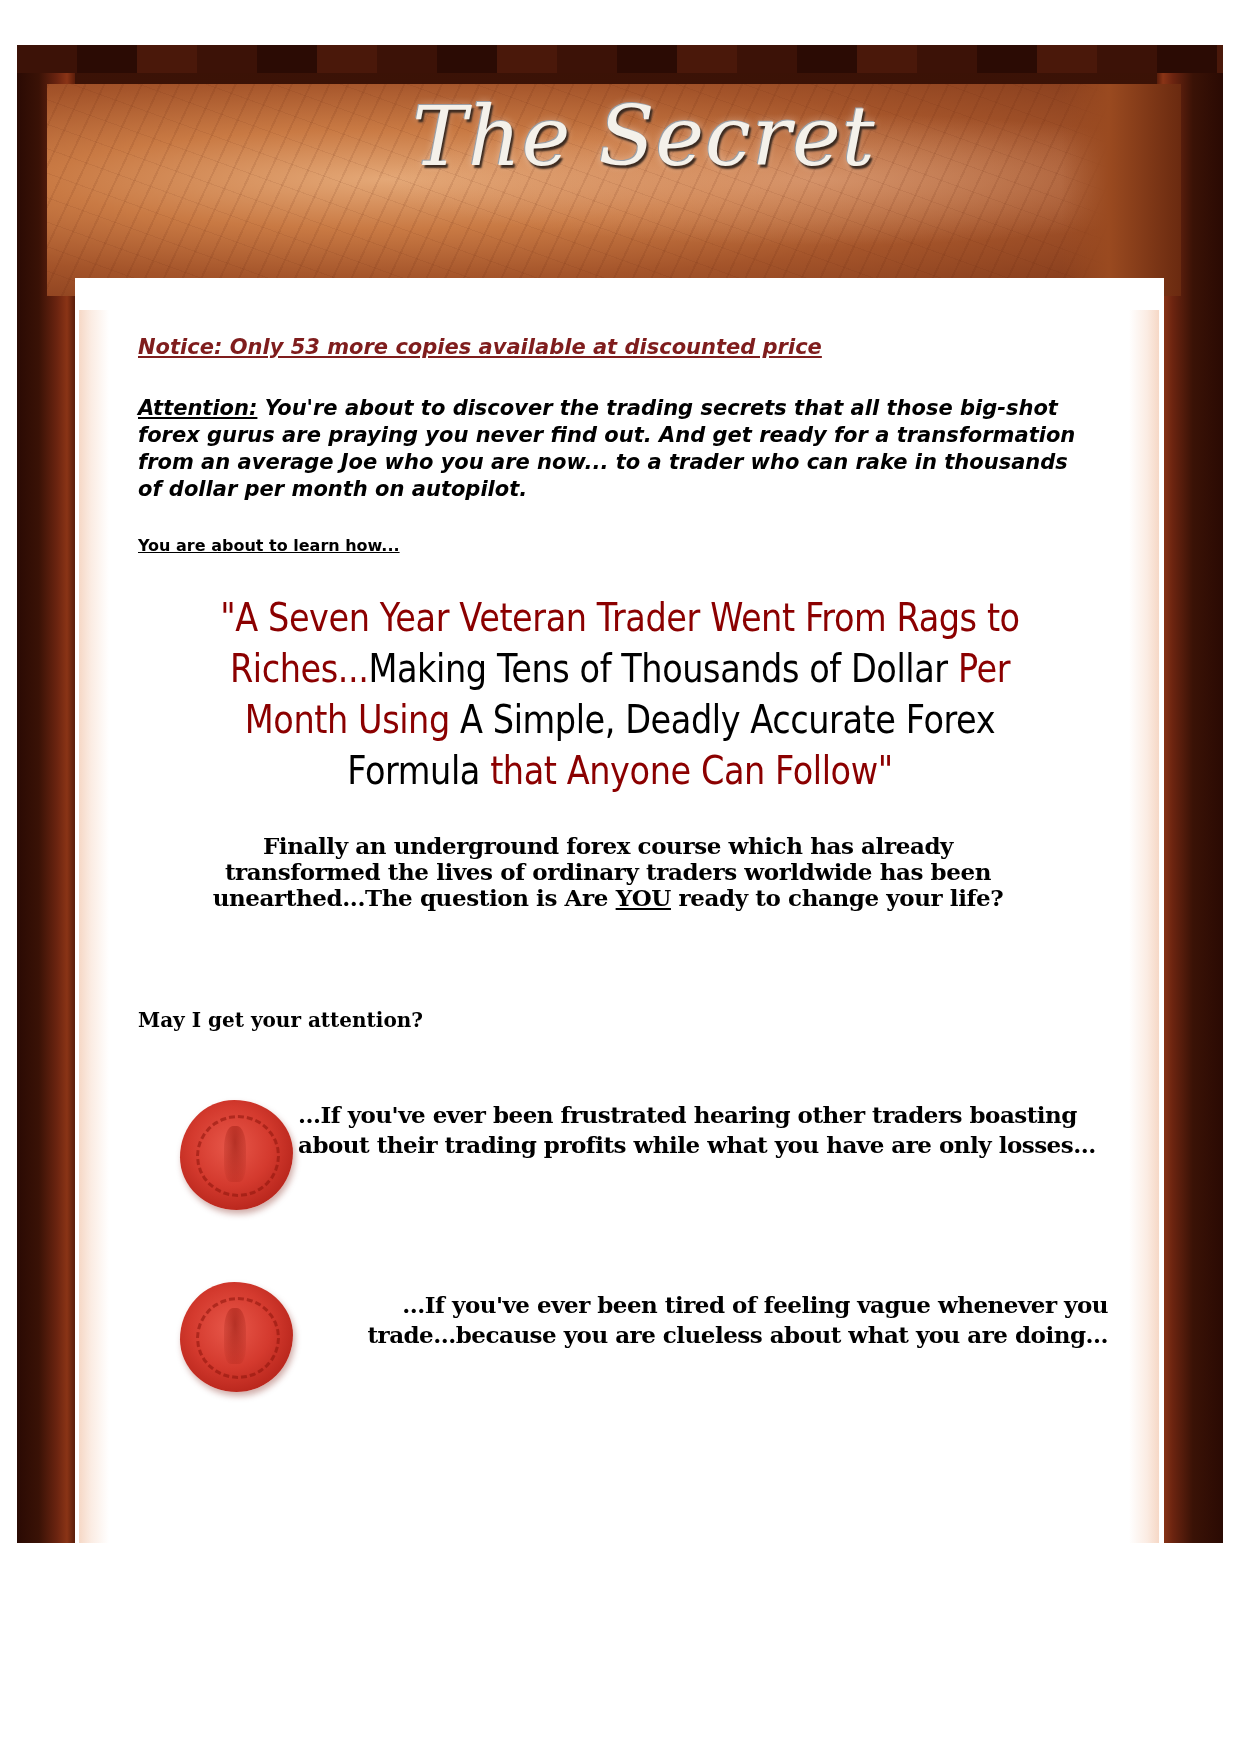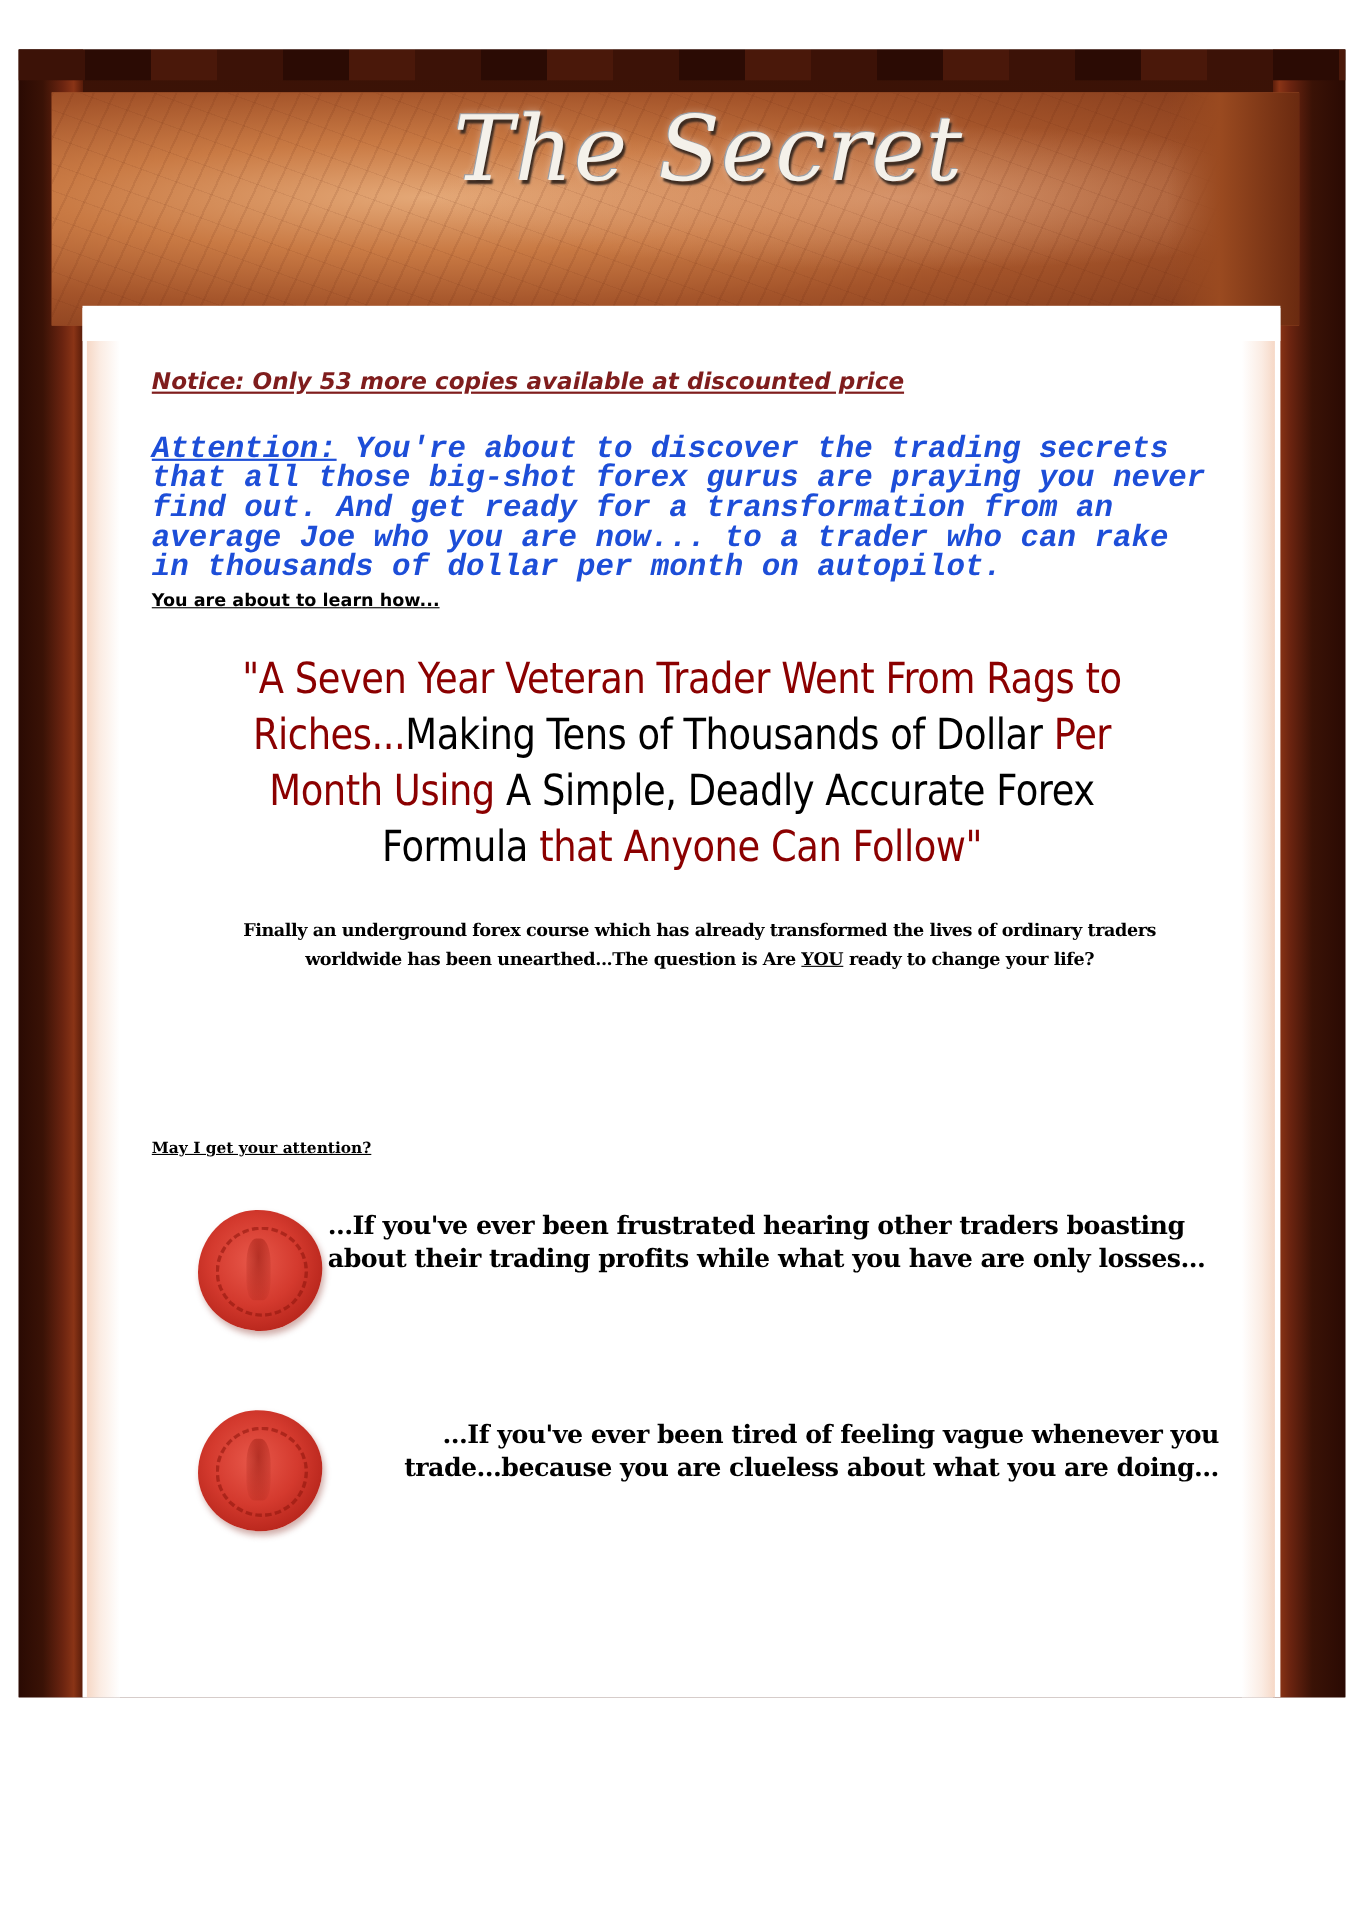--- a/index.html
+++ b/index.html
@@ -64,47 +64,47 @@
   .sans { font-family: "DejaVu Sans", sans-serif; }
   .serif { font-family: "DejaVu Serif", serif; }
 
   .notice {
     position: absolute; left: 138px; top: 335px;
     font-size: 21px; font-weight: bold; font-style: italic;
     text-decoration: underline; color: #7f1d1d;
   }
   .attention {
     position: absolute; left: 138px; top: 395px; width: 960px;
-    font-size: 28px; font-weight: bold; font-style: italic; line-height: 27px; color: #1d4ed8; font-family: Liberation Mono, monospace;
+    font-size: 21px; font-weight: bold; font-style: italic; line-height: 27px; color: #000000;
   }
   .attention .label { text-decoration: underline; }
   .learn {
     position: absolute; left: 138px; top: 536px;
     font-size: 16px; font-weight: bold; color: #000; text-decoration: underline;
   }
 
   .headline {
     position: absolute; left: 130px; top: 592px; width: 980px;
     text-align: center; font-family: "DejaVu Sans", sans-serif;
     font-size: 39px; line-height: 51px; color: #000;
     transform: scaleX(0.86); transform-origin: center top;
     letter-spacing: -0.5px;
   }
   .headline .red { color: #8b0000; }
 
   .subhead {
-    position: absolute; left: 216px; top: 833px; width: 840px;
-    text-align: center; font-size: 16px; font-weight: bold; line-height: 26px; color: #000;
+    position: absolute; left: 188px; top: 833px; width: 840px;
+    text-align: center; font-size: 23px; font-weight: bold; line-height: 26px; color: #000;
     letter-spacing: -0.4px;
   }
   .subhead .u { text-decoration: underline; }
 
   .may {
     position: absolute; left: 138px; top: 1008px;
-    font-size: 14px; font-weight: bold; text-decoration: underline; color: #000; margin-top: 28px;
+    font-size: 20px; font-weight: bold; color: #000;
   }
 
   .bullet { position: absolute; left: 180px; width: 940px; }
   .bullet.b1 { top: 1100px; }
   .bullet.b2 { top: 1282px; }
   .seal {
     position: absolute; left: 0; top: 0; width: 113px; height: 110px;
     border-radius: 48% 52% 50% 50% / 52% 48% 52% 48%;
     background: radial-gradient(circle at 45% 42%, #e8584a 0%, #d43a2e 45%, #b8261c 75%, #a01e16 100%);
     box-shadow: 2px 4px 6px rgba(120,20,10,0.35);

